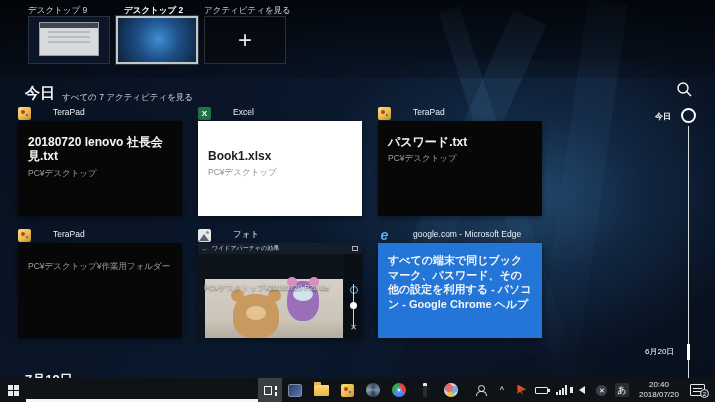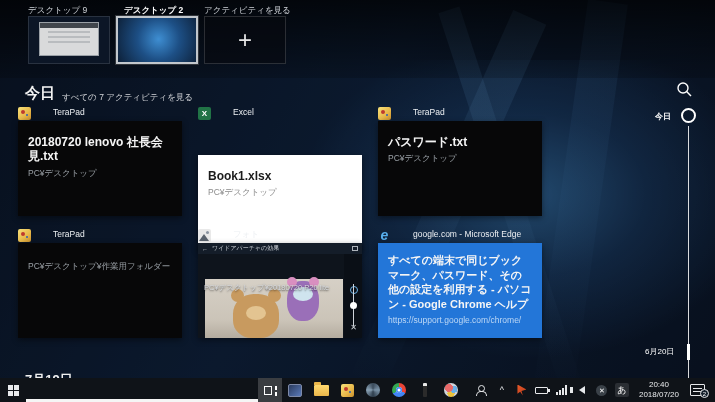--- a/index.html
+++ b/index.html
@@ -44,21 +44,21 @@
   .ic { width:13px; height:13px; flex:0 0 13px; position:relative; display:inline-block; }
   .ic-terapad { background:linear-gradient(135deg,#f7e27a 0%,#e8b84a 60%,#c88f2c 100%); border-radius:2px; }
   .ic-terapad::after { content:""; position:absolute; left:3px; top:3px; width:4px; height:4px; border-radius:50%; background:#c03a2e; box-shadow:4px 3px 0 -1px #2b5fb8; }
   .ic-excel { background:#217346; border-radius:2px; color:#fff; font-size:8px; font-weight:bold; text-align:center; line-height:13px; }
   .ic-photos { background:#e9e9e9; border-radius:2px; overflow:hidden; }
   .ic-photos::after { content:""; position:absolute; left:1px; bottom:1px; border-left:5px solid transparent; border-right:5px solid transparent; border-bottom:7px solid #5a636e; }
   .ic-photos::before { content:""; position:absolute; right:2px; top:2px; width:3px; height:3px; border-radius:50%; background:#8a94a0; }
   .ic-edge { color:#58b0ee; font-size:14px; font-weight:bold; font-style:italic; line-height:12px; text-align:center; }
   .card { position:absolute; width:164px; height:95px; cursor:pointer; box-shadow:0 2px 6px rgba(0,0,0,.45); }
   .card.dark { background:#070708; padding:14px 10px 0 10px; }
-  .card.light { background:#ffffff; padding:14px 10px 0 10px;margin-top:34px; }
+  .card.light { background:#ffffff; padding:28px 10px 0 10px; }
   .card.blue { background:#2376d8; padding:10px 10px 0 10px; }
   .c-title { font-size:12px; font-weight:bold; color:#f5f5f5; line-height:1.2; word-break:break-all; }
   .light .c-title { color:#1c1c1c; }
   .blue .c-title { font-size:11px; line-height:1.32; }
   .c-sub { font-size:8.5px; color:#9aa0a6; margin-top:4px; }
   .light .c-sub { color:#8a8a8a; }
   .blue .c-sub { color:#bcd7f5; }
 
   
   .card.photo { background:#0e141c; padding:0; overflow:hidden; }
@@ -231,21 +231,20 @@
     <div class="pc-zoom"></div>
     <div class="pc-slider"></div>
     <div class="pc-knob"></div>
     <div class="pc-close">✕</div>
   </div>
   <div class="pc-sub">PC¥デスクトップ¥20180720 P20 lite</div>
 </div>
 
 <div class="card blue" style="left:378px;top:243px">
   <div class="c-title">すべての端末で同じブックマーク、パスワード、その他の設定を利用する - パソコン - Google Chrome ヘルプ</div>
-  <div class="c-sub">https://support.google.com/chrome/</div>
 </div>
 
 <div class="next-date">7月19日</div>
 
 <svg class="sc-search" viewBox="0 0 17 17">
   <circle cx="7" cy="7" r="5" fill="none" stroke="#fff" stroke-width="1.4"></circle>
   <line x1="10.6" y1="10.6" x2="15" y2="15" stroke="#fff" stroke-width="1.4"></line>
 </svg>
 <div class="sc-today">今日</div>
 <div class="sc-ring"></div>

